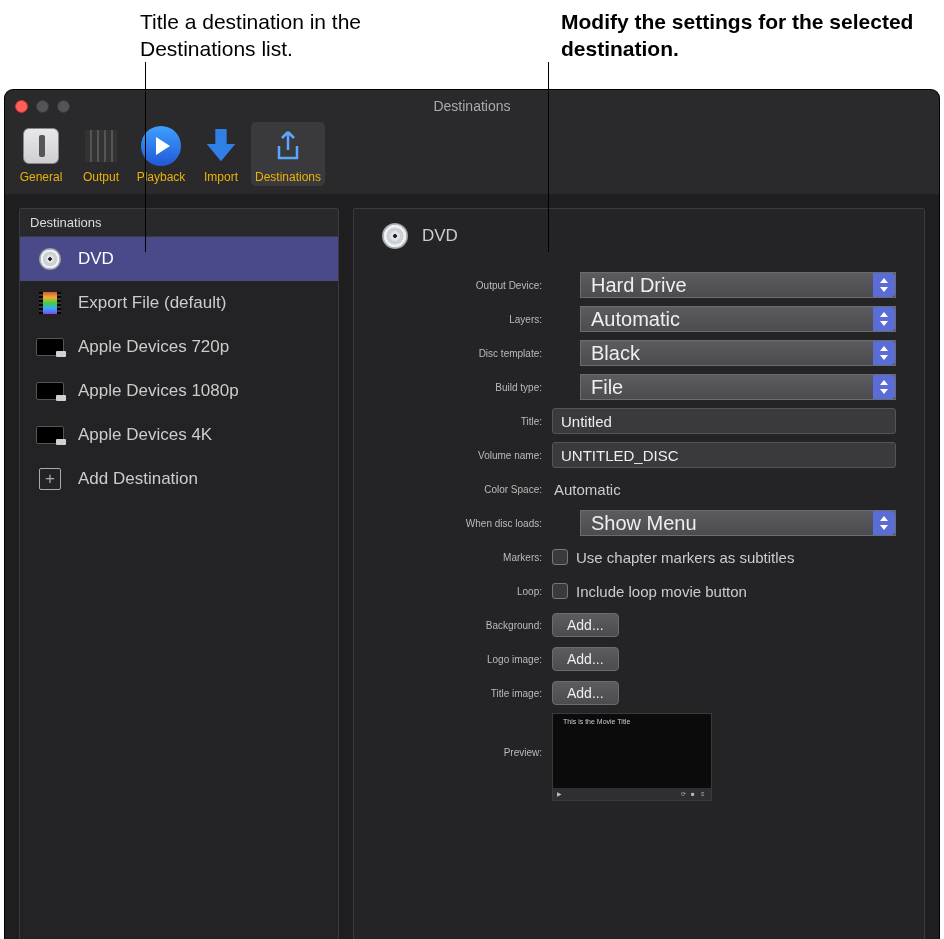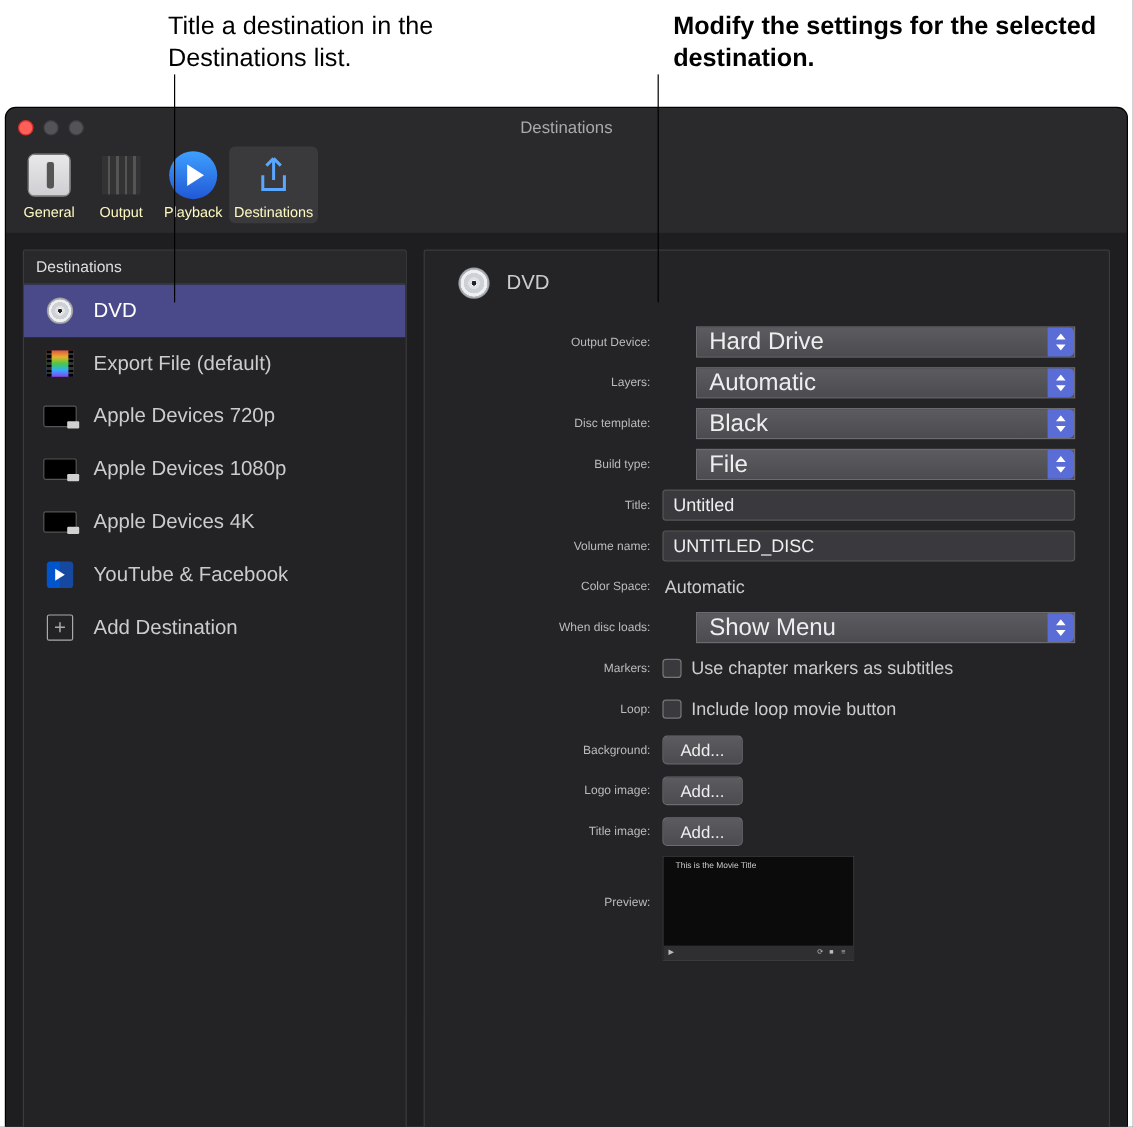--- a/index.html
+++ b/index.html
@@ -87,21 +87,21 @@
     .toolbar-icon {
       width: 44px;
       height: 44px;
       display: flex;
       align-items: center;
       justify-content: center;
       color: #5aa7ff;
     }
     .toolbar-label {
       font-size: 12px;
-      color: #fef9c3;
+      color: #eab308;
       margin-top: 2px;
     }
 
     .body-area {
       position: absolute;
       left: 0;
       top: 104px;
       right: 0;
       bottom: 0;
       background: #1e1e20;
@@ -378,20 +378,28 @@
           <div class="tb-editing"></div>
         </div>
       <div class="toolbar-label">Output</div>
     </div>
     <div class="toolbar-item">
       <div class="toolbar-icon">
           <div class="tb-play"></div>
         </div>
       <div class="toolbar-label">Playback</div>
     </div>
+    <div class="toolbar-item">
+      <div class="toolbar-icon tb-import">
+        <svg viewBox="0 0 40 40">
+            <path fill="#2f7fe6" d="M14 2h12v16h9L20 36 5 18h9z"></path>
+          </svg>
+      </div>
+      <div class="toolbar-label">Import</div>
+    </div>
     <div class="toolbar-item selected">
       <div class="toolbar-icon tb-dest">
         <svg viewBox="0 0 36 36">
             <path fill="none" stroke="#5aa7ff" stroke-width="2.5" d="M9 18v12h18V18M18 4v18M18 4l-6 6M18 4l6 6"></path>
           </svg>
       </div>
       <div class="toolbar-label">Destinations</div>
     </div>
   </div>
 
@@ -422,26 +430,20 @@
           <div class="sidebar-icon">
               <div class="device-icon"></div>
             </div>
           <span>Apple Devices 1080p</span>
         </div>
         <div class="sidebar-item">
           <div class="sidebar-icon">
               <div class="device-icon"></div>
             </div>
           <span>Apple Devices 4K</span>
-        </div>
-        <div class="sidebar-item">
-          <div class="sidebar-icon">
-              <div class="yt-icon"></div>
-            </div>
-          <span>YouTube &amp; Facebook</span>
         </div>
         <div class="sidebar-item">
           <div class="sidebar-icon">
               <div class="plus-box">+</div>
             </div>
           <span>Add Destination</span>
         </div>
       </div>
       <div class="sidebar-footer">
         <span>+</span>

